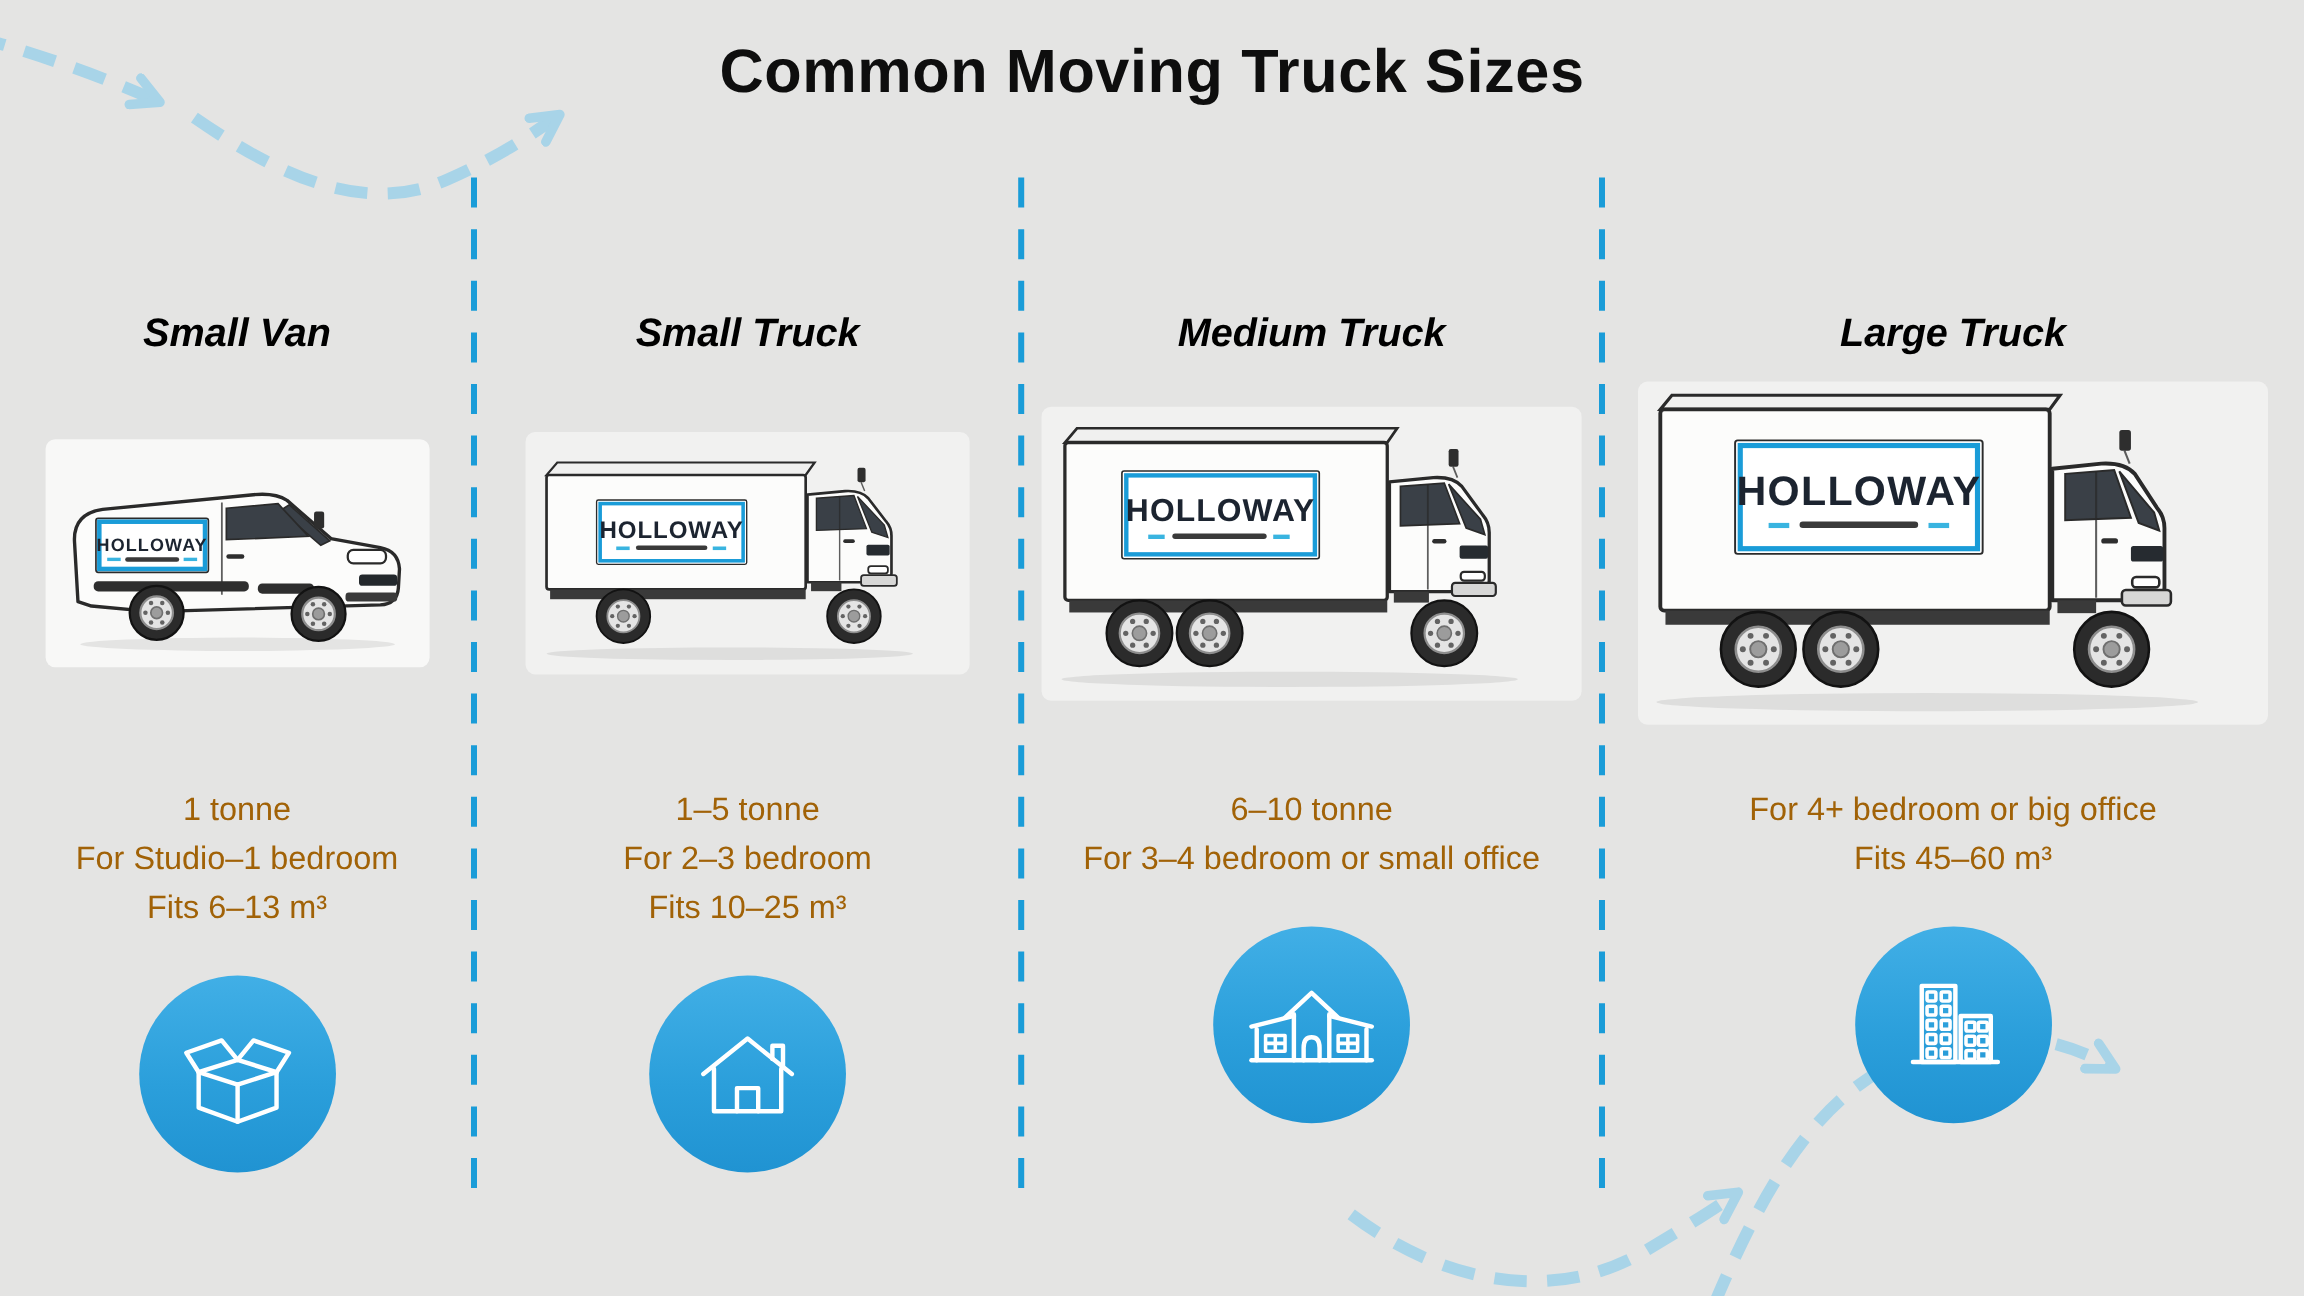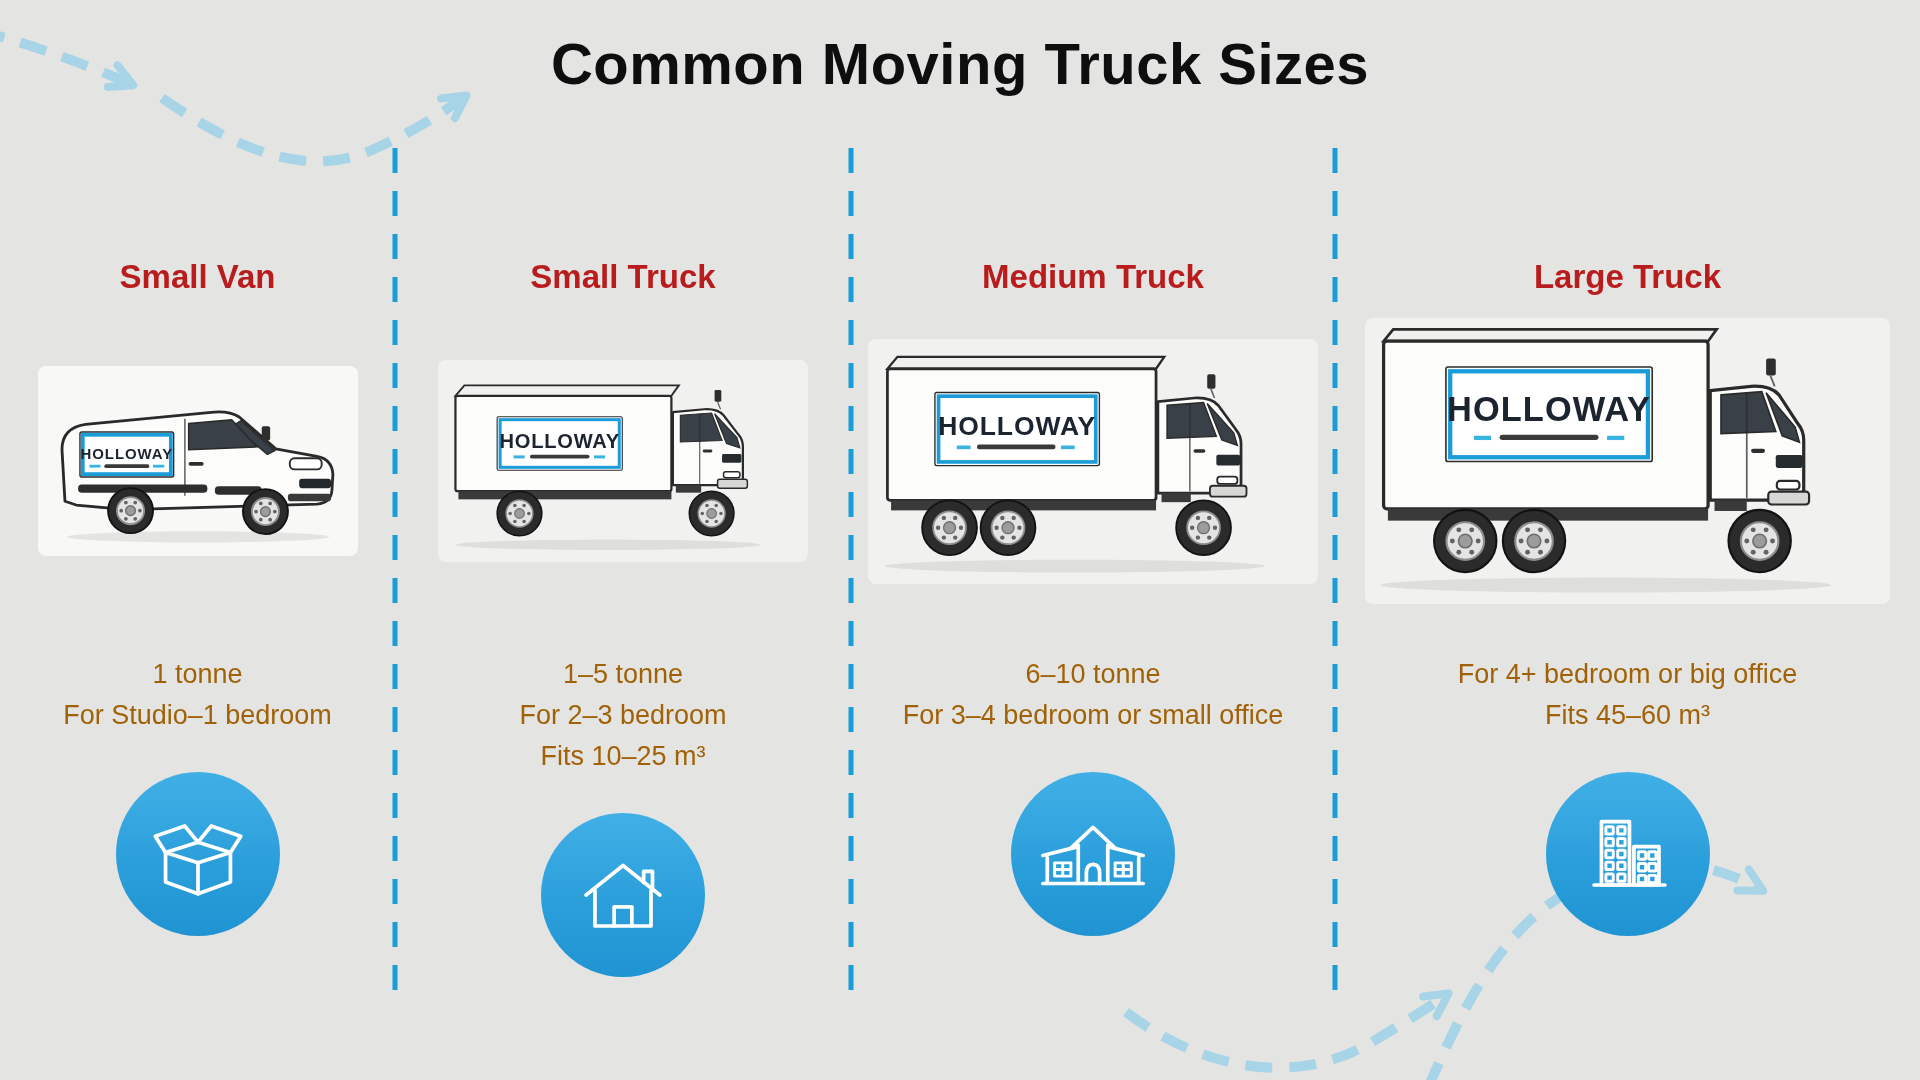--- a/index.html
+++ b/index.html
@@ -1,25 +1,25 @@
 <!DOCTYPE html>
 <html><head>
 <meta charset="utf-8">
 <style>
   html,body{margin:0;padding:0;}
   body{font-family:"Liberation Sans","DejaVu Sans",sans-serif;background:#cfcfce;}
   .canvas{position:relative;width:1920px;height:1080px;background:#e4e4e3;overflow:hidden;}
   .deco{position:absolute;left:0;top:0;width:1920px;height:1080px;z-index:0;}
   .content{position:absolute;left:0;top:0;width:1920px;height:1080px;z-index:1;}
   .page-title{position:absolute;top:30px;left:0;width:100%;text-align:center;
-    font-size:58px;font-weight:bold;color:#0e0e0e;letter-spacing:.5px;}
+    font-size:51px;font-weight:bold;color:#0e0e0e;letter-spacing:.5px;}
   .cols{position:absolute;left:0;top:140px;width:1920px;height:940px;display:flex;}
   .col{display:flex;flex-direction:column;align-items:center;box-sizing:border-box;}
   .col.c1{width:395px;} .col.c2{width:456px;} .col.c3{width:484px;} .col.c4{width:585px;}
-  .col-title{margin-top:116px;font-size:33px;font-weight:bold;color:#b91c1c;line-height:42px;}
+  .col-title{margin-top:116px;font-size:33px;font-weight:bold;color:#000000;line-height:42px;font-style:italic;}
   .truck-wrap{height:322px;width:100%;display:flex;align-items:center;justify-content:center;margin-top:2px;}
   .truck-bg{background:rgba(252,252,251,.55);border-radius:8px;padding:6px 10px;display:flex;}
   .c1 .truck-bg{background:rgba(252,252,251,.8);}
   .specs{margin-top:32px;text-align:center;font-size:27px;line-height:41px;color:#a16207;}
   .icon-circle{width:164px;height:164px;border-radius:50%;margin-top:36px;
     background:linear-gradient(180deg,#41afe6 0%,#2b9fdb 55%,#2093d2 100%);
     display:flex;align-items:center;justify-content:center;}
   .icon-circle svg{width:118px;height:104px;}
   .ic{stroke:#ffffff;fill:none;stroke-width:5;stroke-linecap:round;stroke-linejoin:round;}
   .icw{stroke:#ffffff;fill:none;stroke-width:4;stroke-linejoin:round;}
@@ -99,20 +99,21 @@
               <rect x="268" y="114" width="34" height="10" rx="3" fill="#23282c"></rect>
               <rect x="256" y="130" width="46" height="8" rx="3" fill="#3a3a3a"></rect>
               <use href="#w-van" x="88" y="148"></use>
               <use href="#w-van" x="232" y="149"></use>
             </svg>
           </div>
         </div>
         <div class="specs">
           <div>1 tonne</div>
           <div>For Studio–1 bedroom</div>
+          <div>Fits 6–13 m³</div>
         </div>
         <div class="icon-circle">
           <svg viewBox="-80 -70 160 140">
             <path class="ic" d="M0,12 L-44,-2 L-44,38 L0,54 L44,38 L44,-2 Z"></path>
             <path class="ic" d="M0,12 L0,54"></path>
             <path class="ic" d="M-44,-2 L0,-16 L44,-2"></path>
             <path class="ic" d="M-44,-2 L-58,-24 L-18,-38 L0,-16"></path>
             <path class="ic" d="M44,-2 L58,-24 L18,-38 L0,-16"></path>
           </svg>
         </div>

